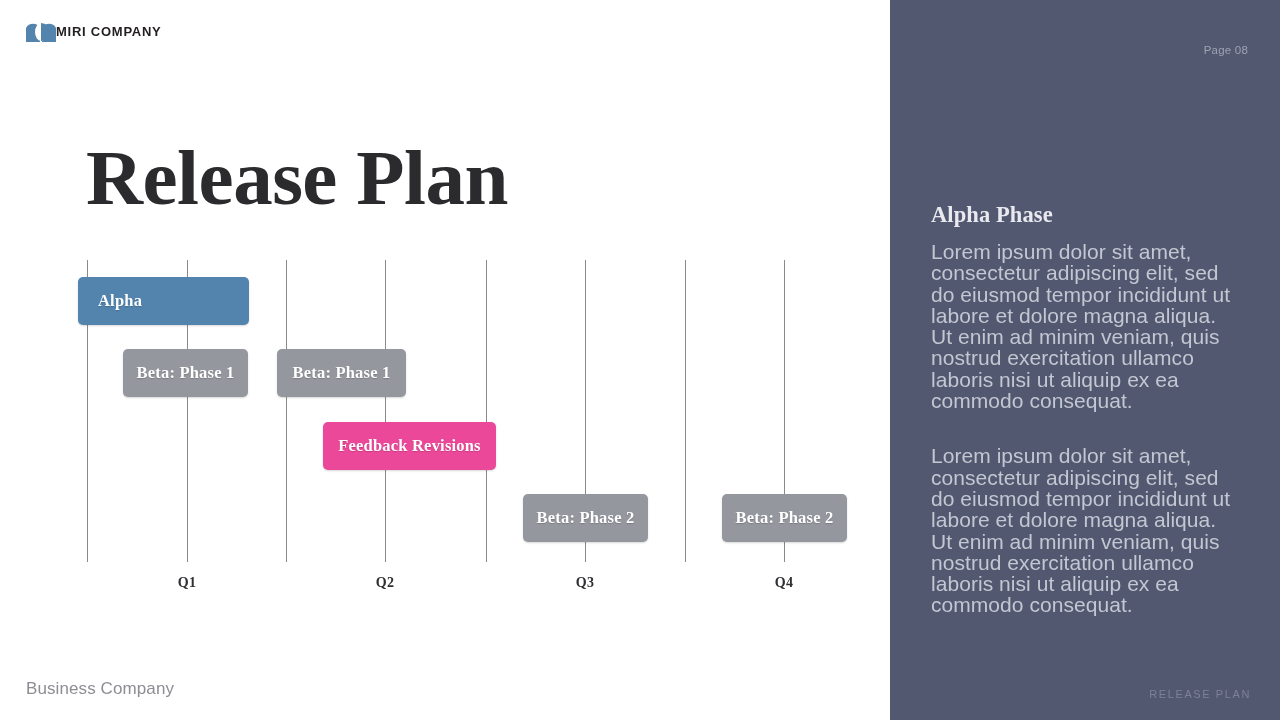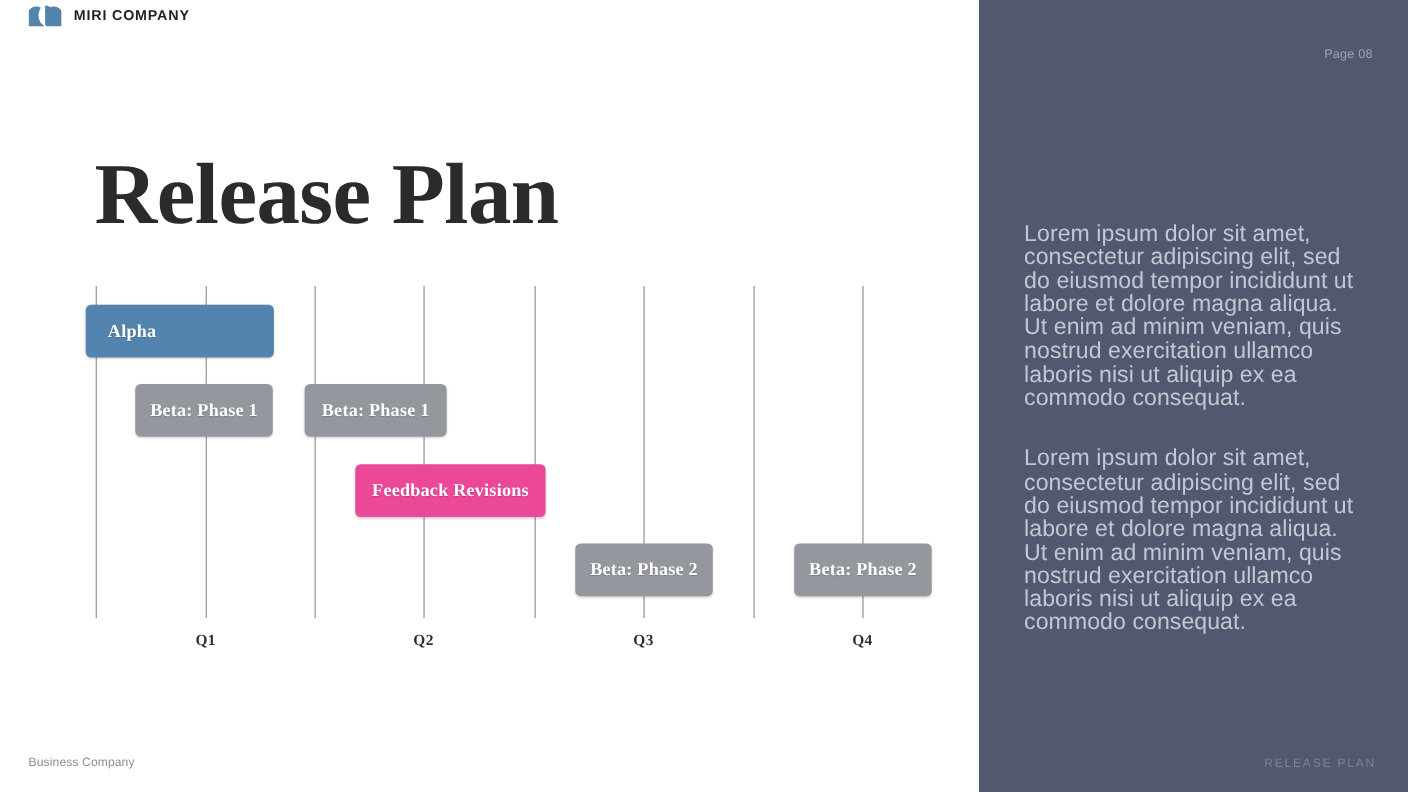--- a/index.html
+++ b/index.html
@@ -63,25 +63,24 @@
     bottom: 20px;
     right: 29px;
     font-size: 11px;
     letter-spacing: 1.6px;
     color: #7d8296;
   }
 
   
   .brand {
     position: absolute;
-    top: 2px;
+    top: 20px;
     left: 26px;
     display: flex;
     align-items: center;
-    gap: 11px;
   }
   .brand-mark { width: 30px; height: 22px; display: block; }
   .brand-name {
     font-size: 13px;
     font-weight: bold;
     letter-spacing: 0.75px;
     color: #231f20;
   }
 
   
@@ -95,21 +94,21 @@
     line-height: 88px;
     letter-spacing: -0.5px;
     color: #2b2b2e;
   }
 
   
   .slide-footer {
     position: absolute;
     left: 26px;
     bottom: 21px;
-    font-size: 11px;
+    font-size: 17px;
     color: #8d8d93;
     letter-spacing: 0.1px;
     margin-top: 12px;
   }
 
   
   .chart {
     position: absolute;
     left: 0;
     top: 0;
@@ -198,20 +197,21 @@
       </div>
   </div>
 
   <div class="slide-footer">Business Company</div>
 
   <aside class="side-panel">
     <div class="page-number">Page 08</div>
 
     <div class="panel-inner">
       <section class="panel-block">
+        <h2 class="panel-heading">Alpha Phase</h2>
         <p class="panel-body">Lorem ipsum dolor sit amet, consectetur adipiscing elit, sed do eiusmod tempor incididunt ut labore et dolore magna aliqua. Ut enim ad minim veniam, quis nostrud exercitation ullamco laboris nisi ut aliquip ex ea commodo consequat.</p>
       </section>
 
       <section class="panel-block">
         <p class="panel-body">Lorem ipsum dolor sit amet, consectetur adipiscing elit, sed do eiusmod tempor incididunt ut labore et dolore magna aliqua. Ut enim ad minim veniam, quis nostrud exercitation ullamco laboris nisi ut aliquip ex ea commodo consequat.</p>
       </section>
     </div>
 
     <div class="panel-footer">RELEASE PLAN</div>
   </aside>

